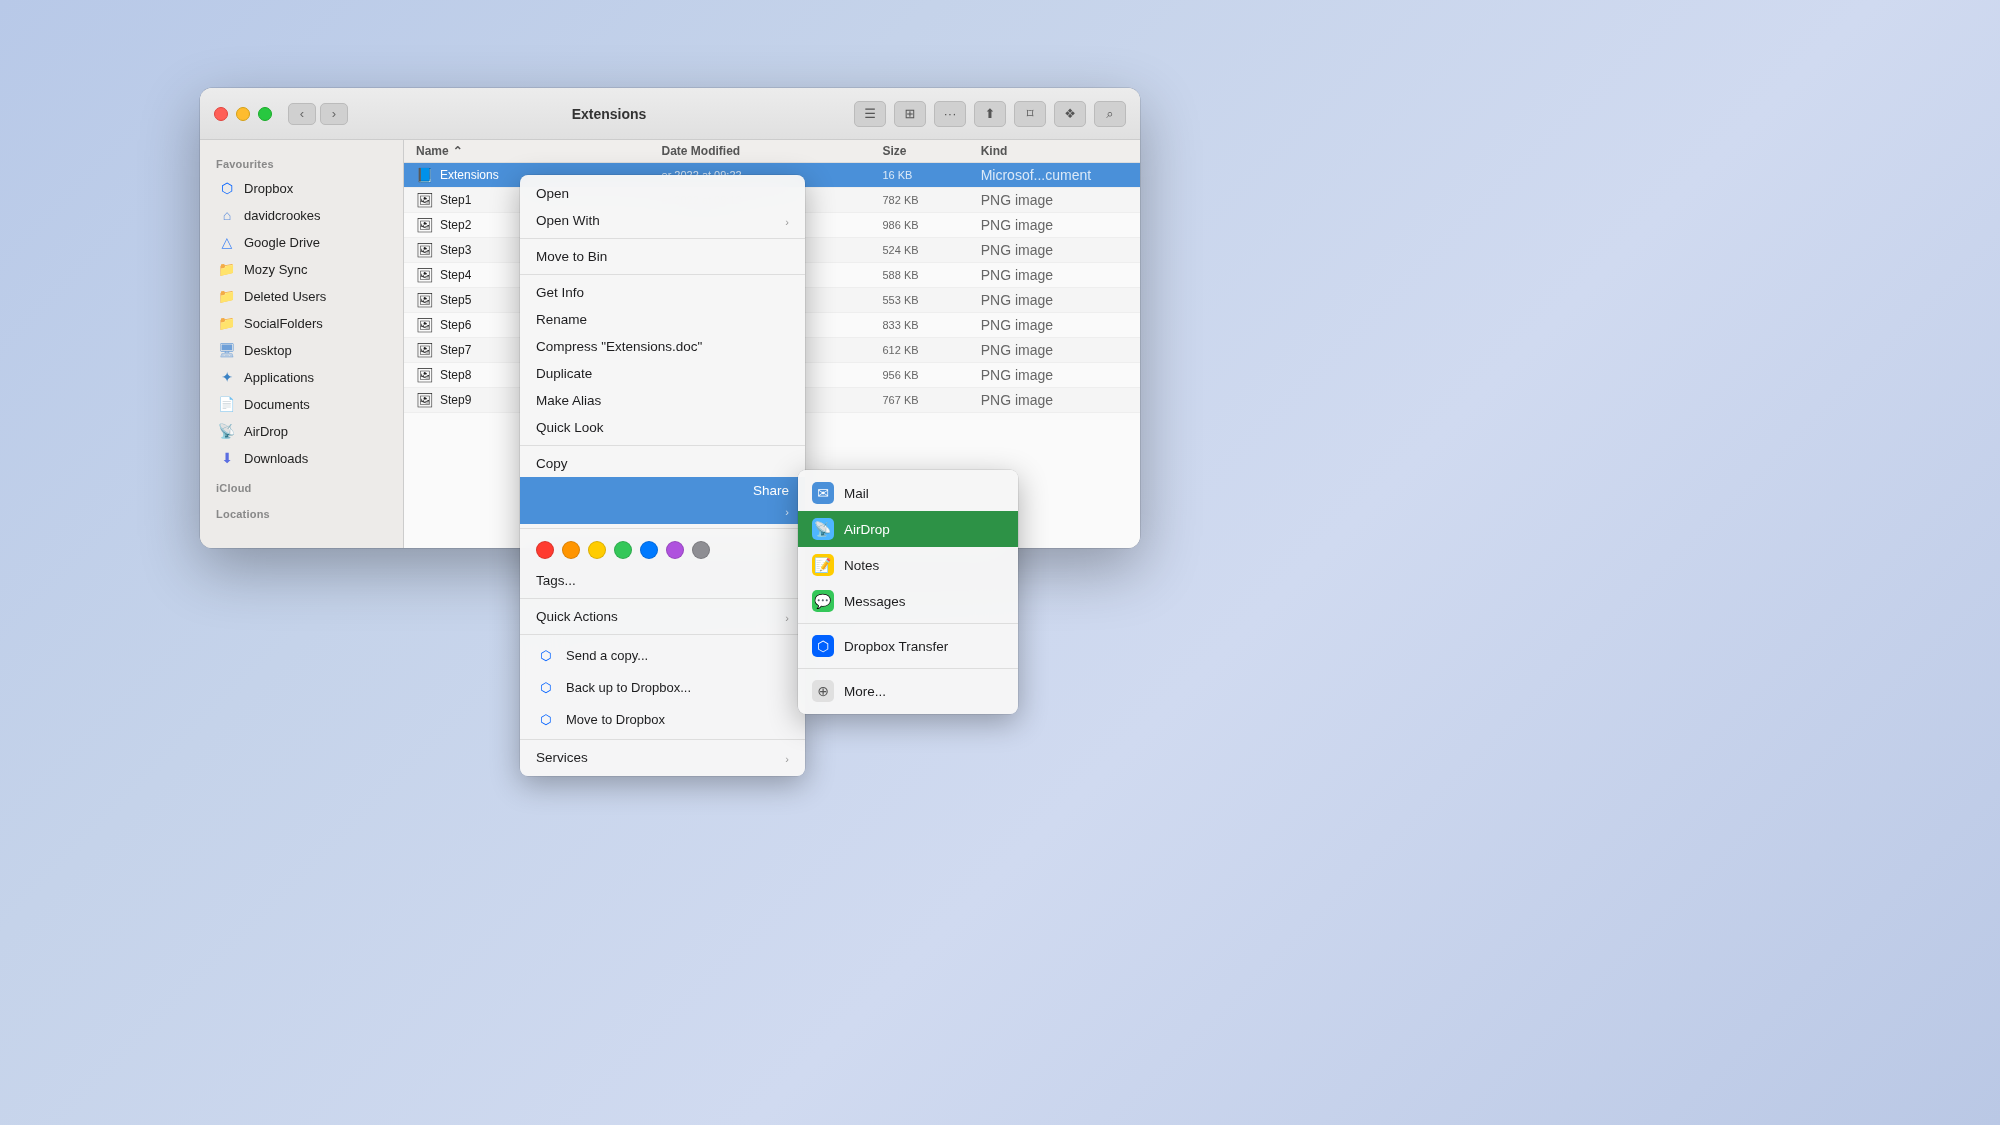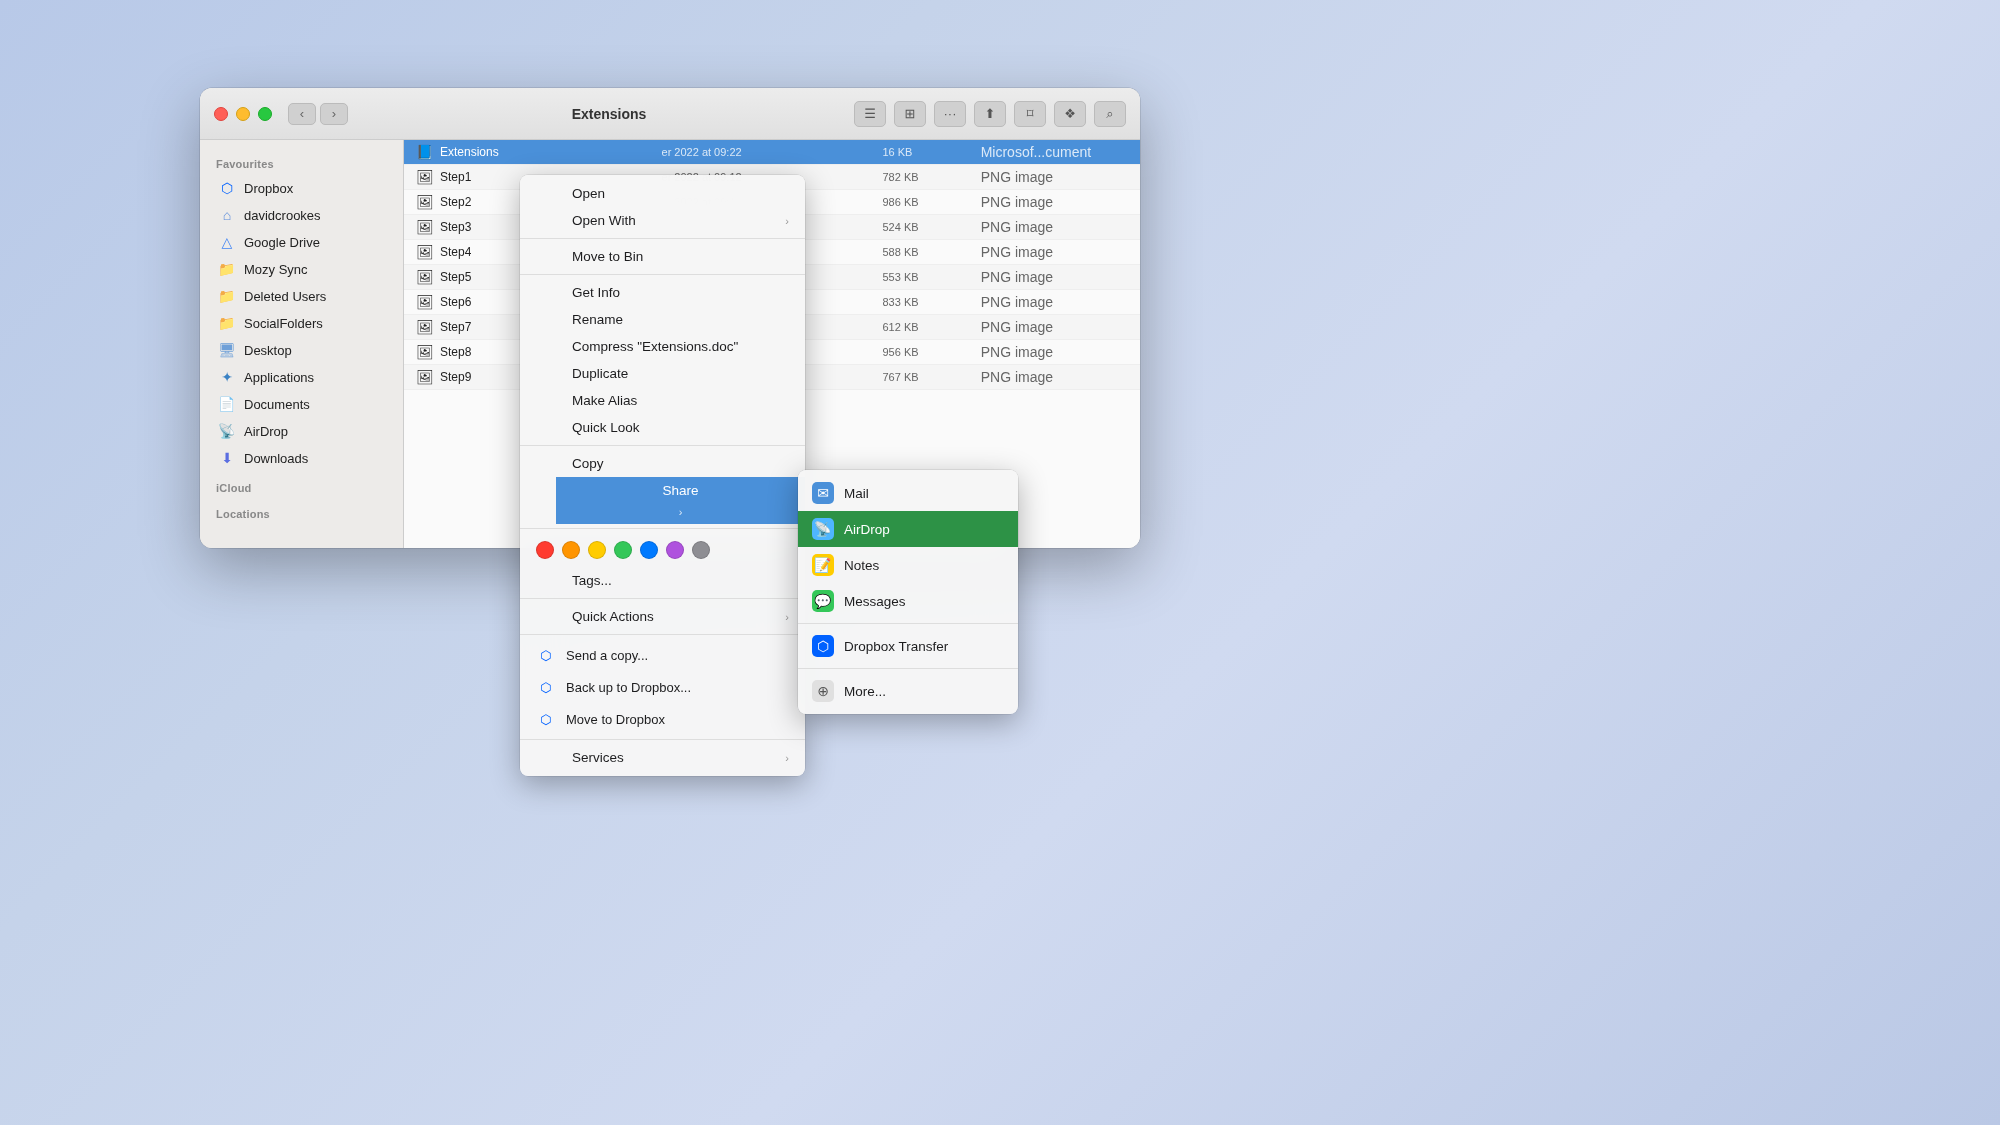--- a/index.html
+++ b/index.html
@@ -231,24 +231,23 @@
       padding: 5px 0;
       z-index: 100;
     }
 
     .menu-item {
       padding: 6px 16px;
       font-size: 13.5px;
       color: #1d1d1f;
       cursor: pointer;
       display: flex;
-      align-items: center;
+      align-items: flex-end;
       justify-content: space-between;
       gap: 8px;
-      margin-left: 36px;
     }
 
     .menu-item.highlighted {
       background: #4a90d9;
       color: white;
       flex-direction: column;
     }
 
     .menu-separator {
       height: 1px;
@@ -417,20 +416,29 @@
       </div>
       <div class="sidebar-item">
         <div class="sidebar-icon icon-downloads">⬇</div>
         <span>Downloads</span>
       </div>
       <div class="sidebar-section-header">iCloud</div>
       <div class="sidebar-section-header">Locations</div>
     </div>
 
     <div class="file-list">
+      <div class="file-list-header">
+        <div class="col-name">
+          <span>Name</span>
+          <span>⌃</span>
+        </div>
+        <div class="col-date">Date Modified</div>
+        <div class="col-size">Size</div>
+        <div class="col-kind">Kind</div>
+      </div>
 
       <div id="file-rows-container">
           <div class="file-row selected">
       <div class="file-name-cell">
         <div class="file-icon">📘</div>
         <span class="file-name-text">Extensions</span>
       </div>
       <div class="file-date">er 2022 at 09:22</div>
       <div class="file-size">16 KB</div>
       <div class="file-kind">Microsof...cument</div>

